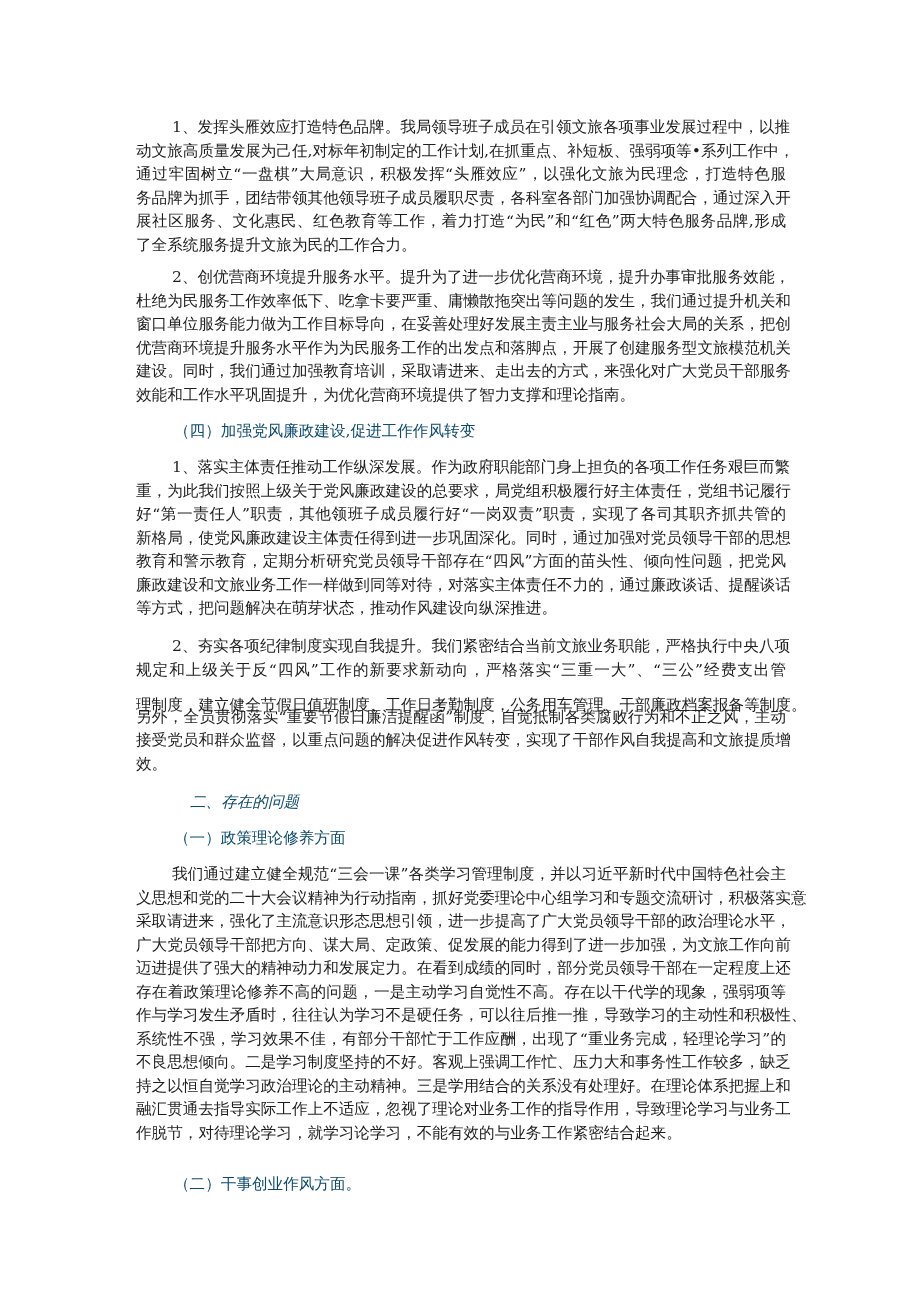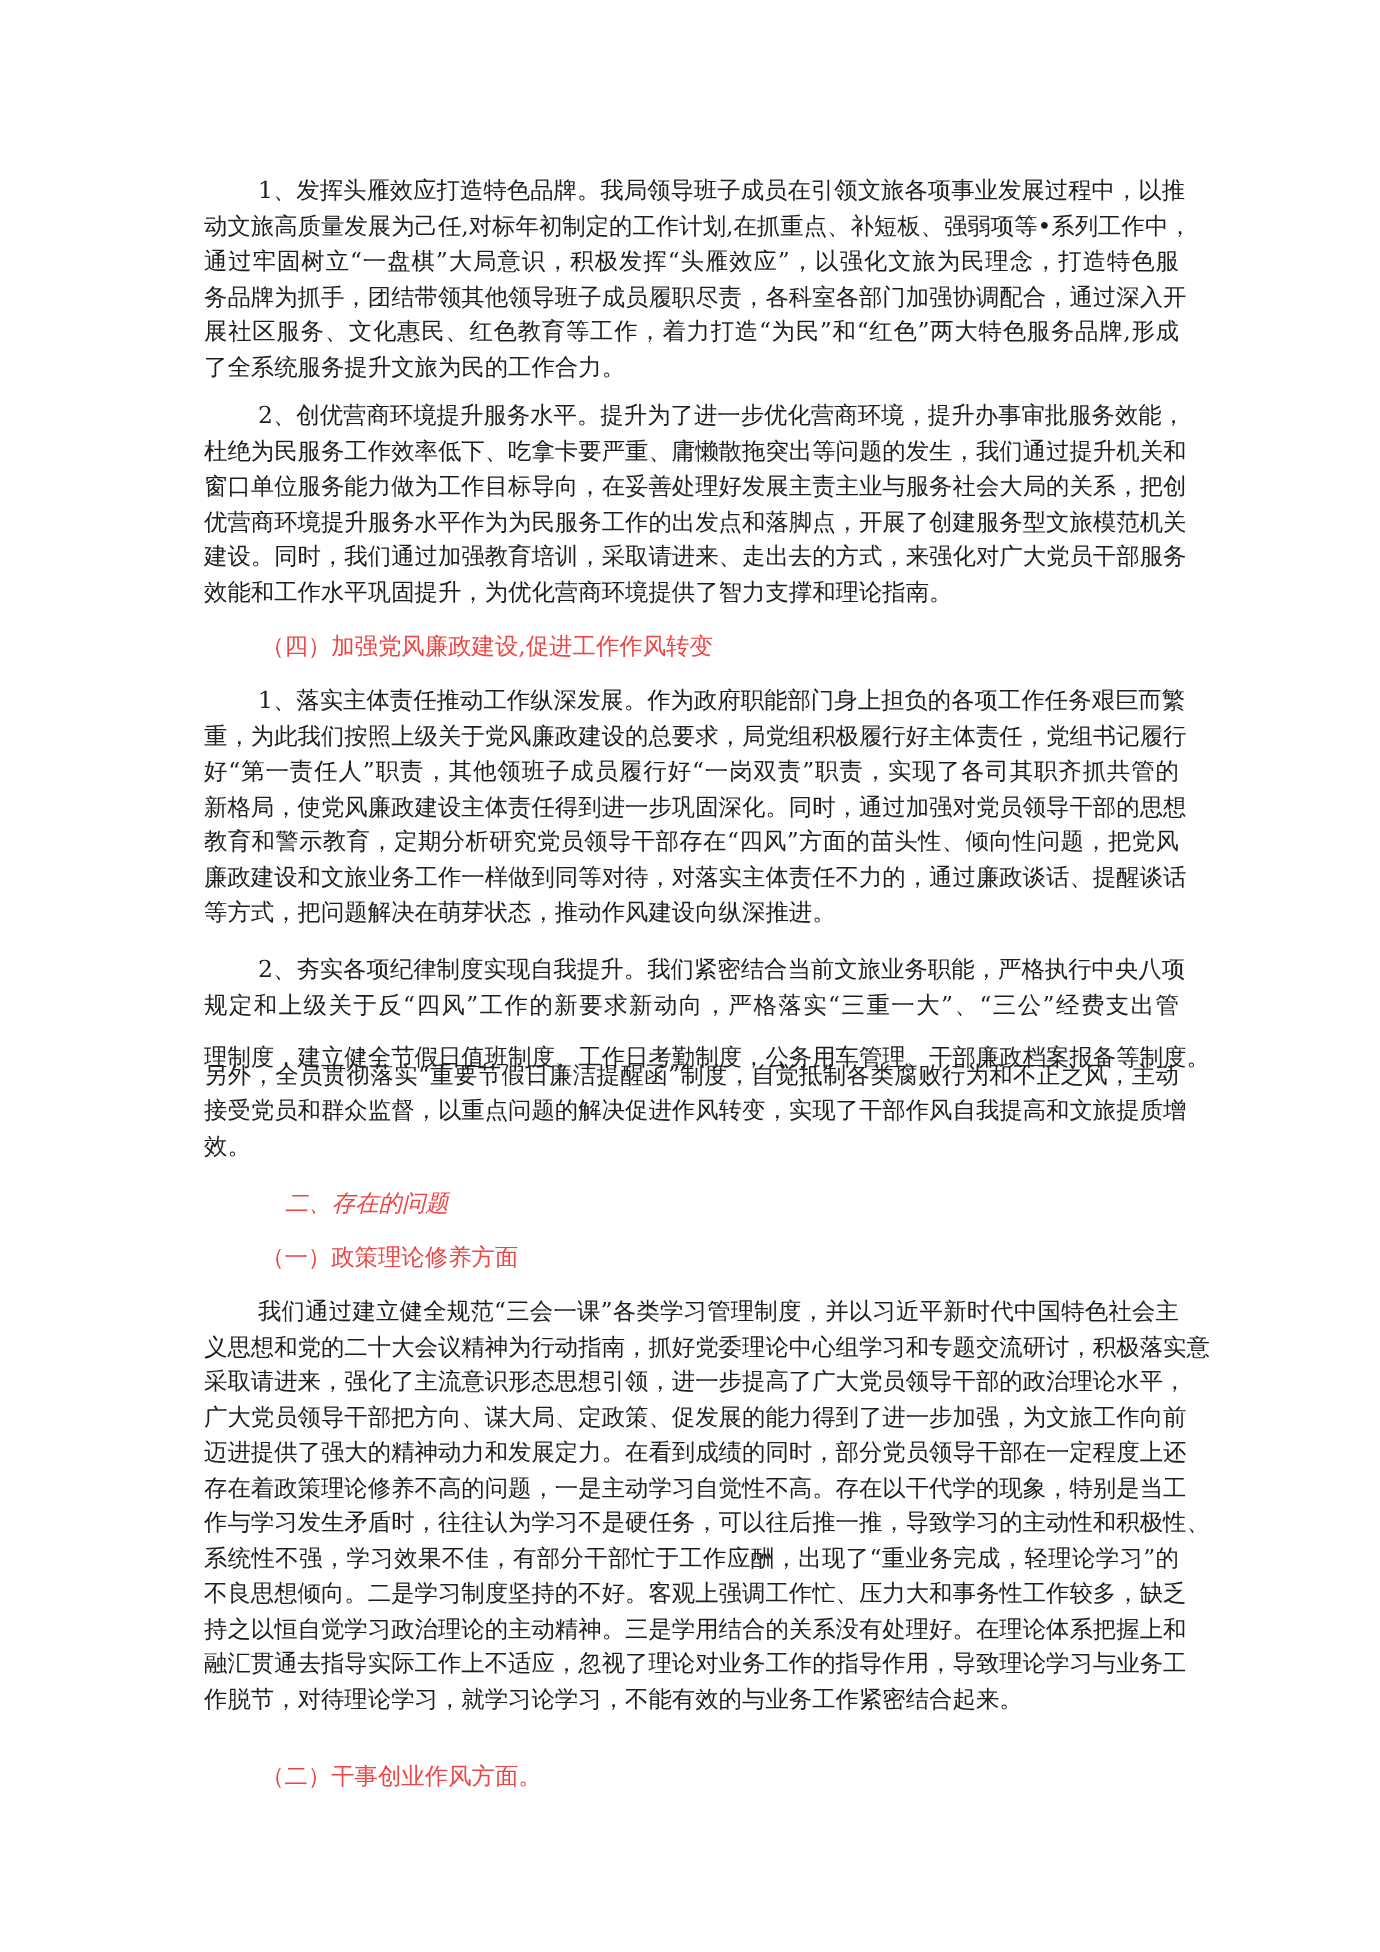--- a/index.html
+++ b/index.html
@@ -14,21 +14,21 @@
     font-family: "DejaVu Serif", "Liberation Serif", serif;
     font-size: 15.6px;
     color: #1e1e1e;
     white-space: nowrap;
     text-align: justify;
     text-align-last: justify;
     letter-spacing: 0;
   }
   .line.last { text-align-last: left; }
   .line.indent { left: 172px; width: 614px; }
-  .heading { position: absolute; font-family: "DejaVu Serif", "Liberation Serif", serif; font-size: 15.6px; line-height: 22px; color: #ef4444; white-space: nowrap; }
+  .heading { position: absolute; font-family: "DejaVu Serif", "Liberation Serif", serif; font-size: 15.6px; line-height: 22px; color: #0c4a6e; white-space: nowrap; }
 </style>
 </head>
 <body>
 
 <div class="page">
 
   <div>
     <div class="line indent" style="top:116px;">1、发挥头雁效应打造特色品牌。我局领导班子成员在引领文旅各项事业发展过程中，以推</div>
     <div class="line" style="top:140px;">动文旅高质量发展为己任,对标年初制定的工作计划,在抓重点、补短板、强弱项等•系列工作中，</div>
     <div class="line" style="top:163px;">通过牢固树立“一盘棋”大局意识，积极发挥“头雁效应”，以强化文旅为民理念，打造特色服</div>
@@ -70,21 +70,21 @@
   <div class="heading" style="left:190px; top:791px;font-style:italic;">二、存在的问题</div>
 
   <div class="heading" style="left:174px; top:827px;">（一）政策理论修养方面</div>
 
   <div>
     <div class="line indent" style="top:863px;">我们通过建立健全规范“三会一课”各类学习管理制度，并以习近平新时代中国特色社会主</div>
     <div class="line" style="top:887px;">义思想和党的二十大会议精神为行动指南，抓好党委理论中心组学习和专题交流研讨，积极落实意</div>
     <div class="line" style="top:910px;">采取请进来，强化了主流意识形态思想引领，进一步提高了广大党员领导干部的政治理论水平，</div>
     <div class="line" style="top:934px;">广大党员领导干部把方向、谋大局、定政策、促发展的能力得到了进一步加强，为文旅工作向前</div>
     <div class="line" style="top:957px;">迈进提供了强大的精神动力和发展定力。在看到成绩的同时，部分党员领导干部在一定程度上还</div>
-    <div class="line" style="top:981px;">存在着政策理论修养不高的问题，一是主动学习自觉性不高。存在以干代学的现象，特别是当工</div>
+    <div class="line" style="top:981px;">存在着政策理论修养不高的问题，一是主动学习自觉性不高。存在以干代学的现象，强弱项等</div>
     <div class="line" style="top:1004px;">作与学习发生矛盾时，往往认为学习不是硬任务，可以往后推一推，导致学习的主动性和积极性、</div>
     <div class="line" style="top:1028px;">系统性不强，学习效果不佳，有部分干部忙于工作应酬，出现了“重业务完成，轻理论学习”的</div>
     <div class="line" style="top:1051px;">不良思想倾向。二是学习制度坚持的不好。客观上强调工作忙、压力大和事务性工作较多，缺乏</div>
     <div class="line" style="top:1075px;">持之以恒自觉学习政治理论的主动精神。三是学用结合的关系没有处理好。在理论体系把握上和</div>
     <div class="line" style="top:1098px;">融汇贯通去指导实际工作上不适应，忽视了理论对业务工作的指导作用，导致理论学习与业务工</div>
     <div class="line last" style="top:1122px;">作脱节，对待理论学习，就学习论学习，不能有效的与业务工作紧密结合起来。</div>
   </div>
 
   <div class="heading" style="left:174px; top:1161px;margin-top:12px;">（二）干事创业作风方面。</div>
 

